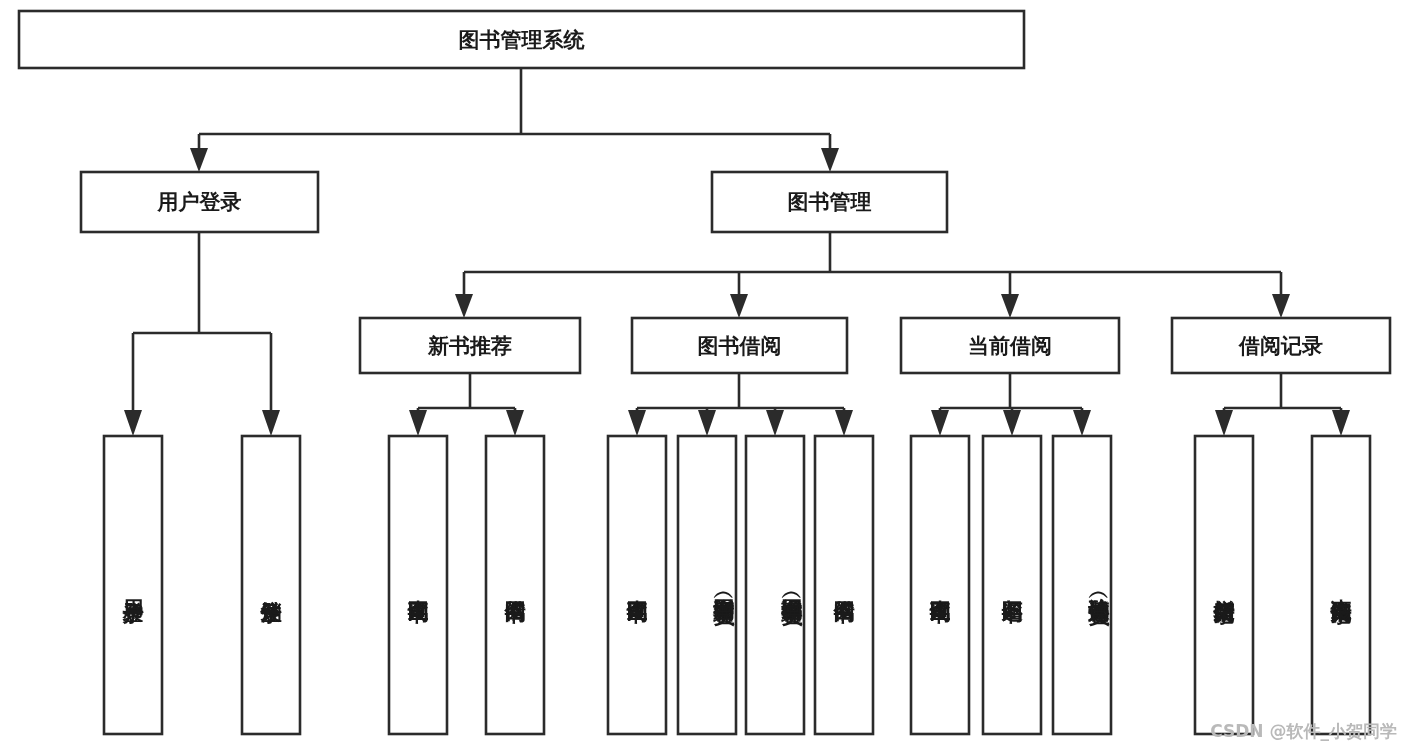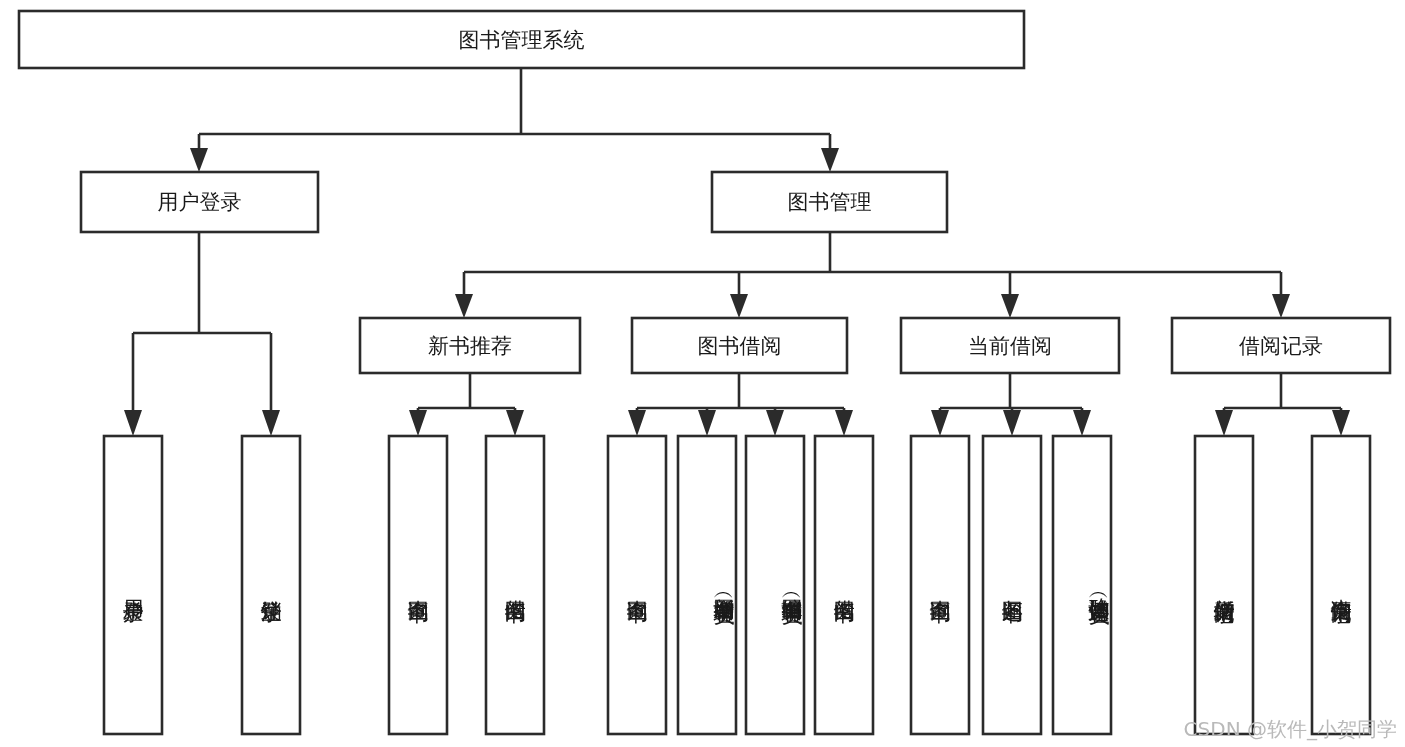--- a/index.html
+++ b/index.html
@@ -9,20 +9,21 @@
   }
   body {
     font-family: "DejaVu Sans", "Liberation Sans", sans-serif;
   }
   #canvas {
     position: relative;
     width: 1405px;
     height: 747px;
     background: #ffffff;
     overflow: hidden;
+    font-weight: bold;
   }
   svg#diagram {
     position: absolute;
     left: 0;
     top: 0;
     width: 1405px;
     height: 747px;
   }
   .node-box {
     fill: #ffffff;
@@ -56,21 +57,21 @@
     letter-spacing: 1px;
     white-space: nowrap;
     text-align: center;
     pointer-events: none;
   }
   .watermark {
     position: absolute;
     right: 8px;
     bottom: 4px;
     font-family: "DejaVu Sans", "Liberation Sans", sans-serif;
-    font-size: 20px;
+    font-size: 17px;
     color: #b9b9b9;
     white-space: nowrap;
   }
 </style>
 </head>
 <body>
 
 <div id="canvas">
 
   <svg id="diagram" viewBox="0 0 1405 747">

